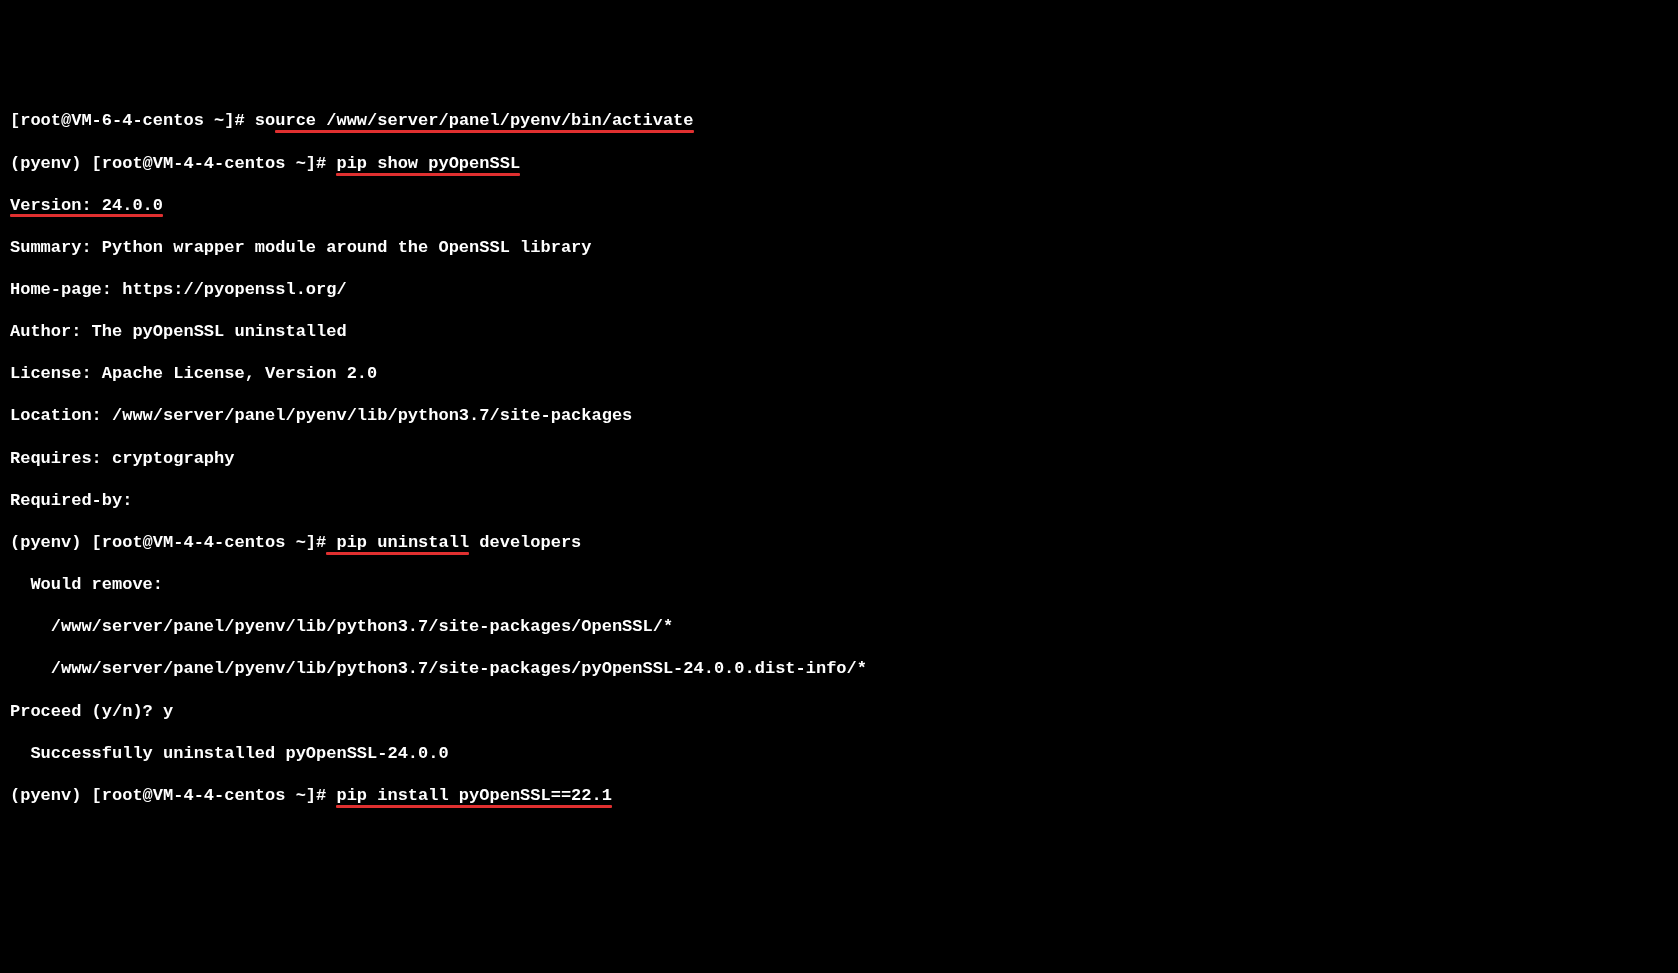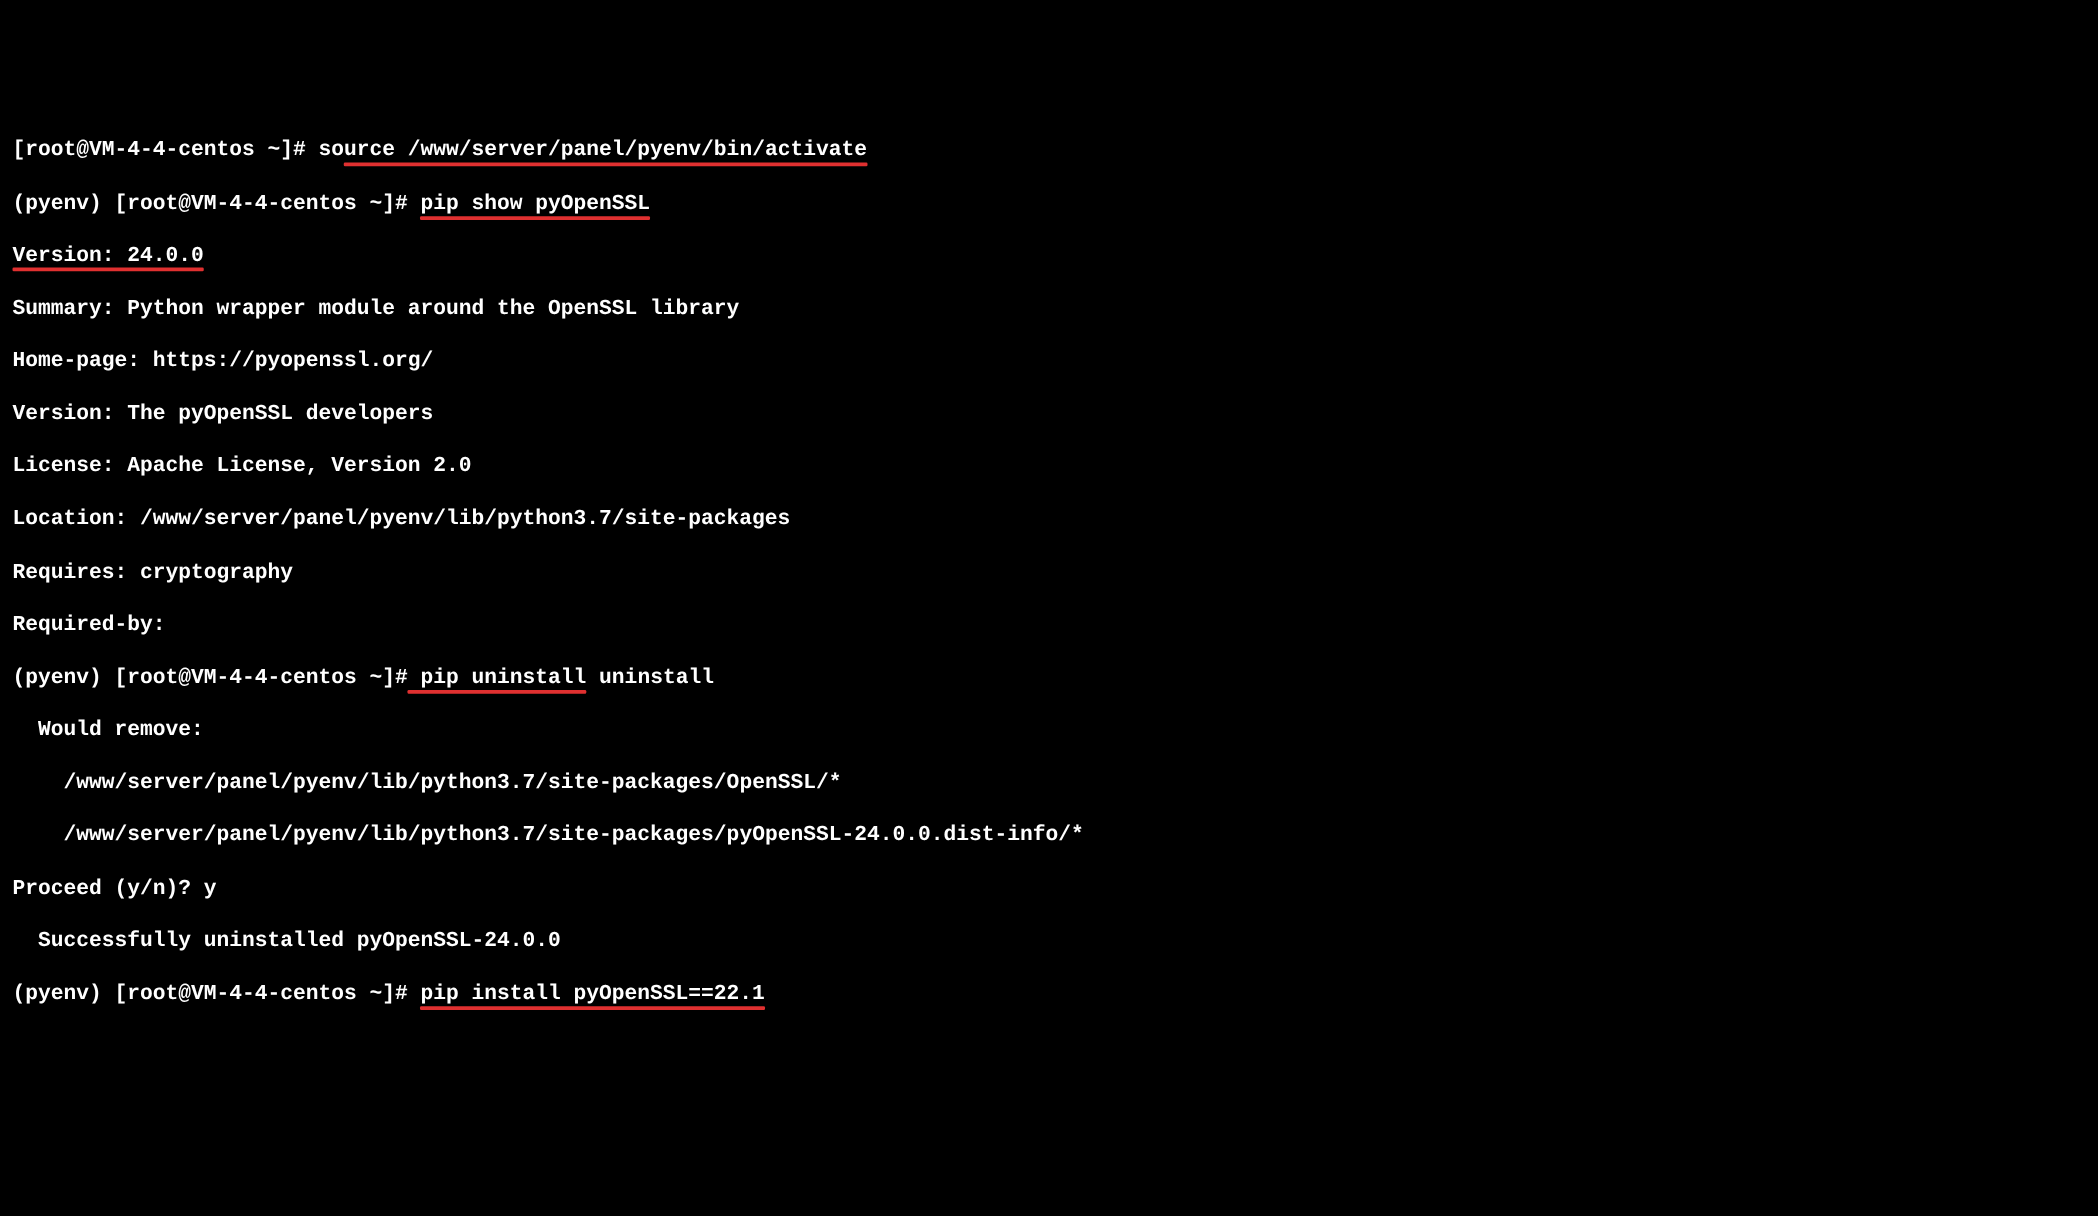--- a/index.html
+++ b/index.html
@@ -53,31 +53,31 @@
       display: block;
       min-height: 21px;
     }
   </style>
 </head>
 <body>
 
 
 
 <div class="terminal">
-<span class="line"><span>[root@VM-4-4-centos ~]# </span><span><span>so</span><span class="underline-red">urce /www/server/panel/pyenv/bin/activate</span></span></span>
+<span class="line"><span>[root@VM-6-4-centos ~]# </span><span><span>so</span><span class="underline-red">urce /www/server/panel/pyenv/bin/activate</span></span></span>
 <span class="line"><span>(pyenv) [root@VM-4-4-centos ~]# </span><span class="underline-red">pip show pyOpenSSL</span></span>
 <span class="line"><span class="underline-red-2">Version: 24.0.0</span></span>
 <span class="line">Summary: Python wrapper module around the OpenSSL library</span>
 <span class="line">Home-page: https://pyopenssl.org/</span>
-<span class="line">Version: The pyOpenSSL developers</span>
+<span class="line">Author: The pyOpenSSL uninstalled</span>
 <span class="line">License: Apache License, Version 2.0</span>
 <span class="line">Location: /www/server/panel/pyenv/lib/python3.7/site-packages</span>
 <span class="line">Requires: cryptography</span>
 <span class="line">Required-by:</span>
-<span class="line"><span>(pyenv) [root@VM-4-4-centos ~]#</span><span class="underline-red"> pip uninstall</span><span> uninstall</span></span>
+<span class="line"><span>(pyenv) [root@VM-4-4-centos ~]#</span><span class="underline-red"> pip uninstall</span><span> developers</span></span>
 <span class="line">  Would remove:</span>
 <span class="line">    /www/server/panel/pyenv/lib/python3.7/site-packages/OpenSSL/*</span>
 <span class="line">    /www/server/panel/pyenv/lib/python3.7/site-packages/pyOpenSSL-24.0.0.dist-info/*</span>
 <span class="line">Proceed (y/n)? y</span>
 <span class="line">  Successfully uninstalled pyOpenSSL-24.0.0</span>
 <span class="line"><span>(pyenv) [root@VM-4-4-centos ~]# </span><span class="underline-red">pip install pyOpenSSL==22.1</span></span>
 
 
 
 

